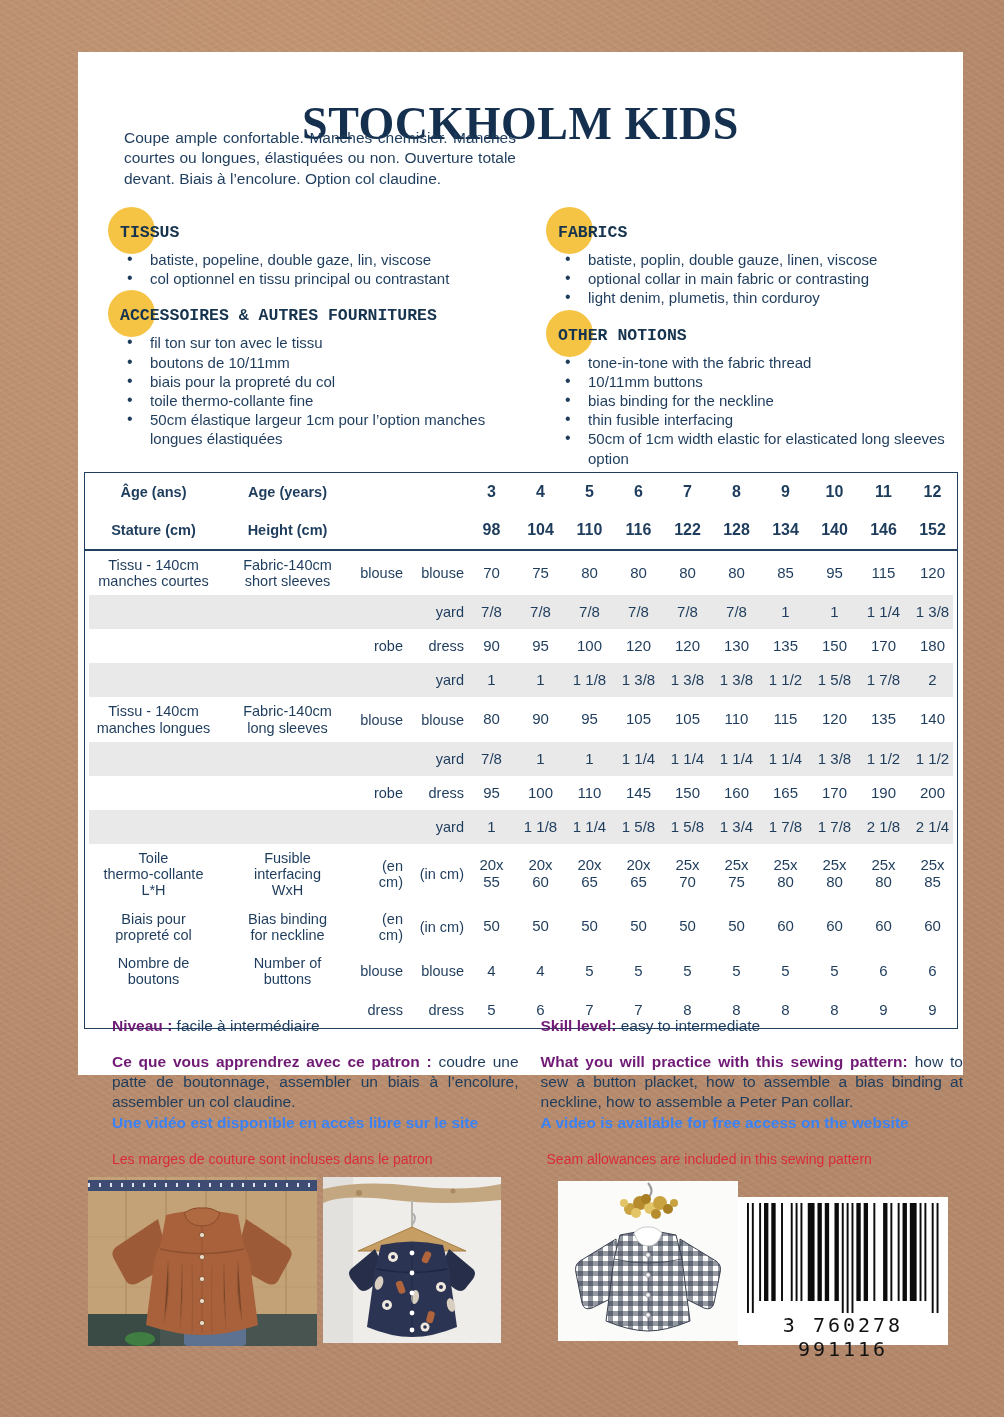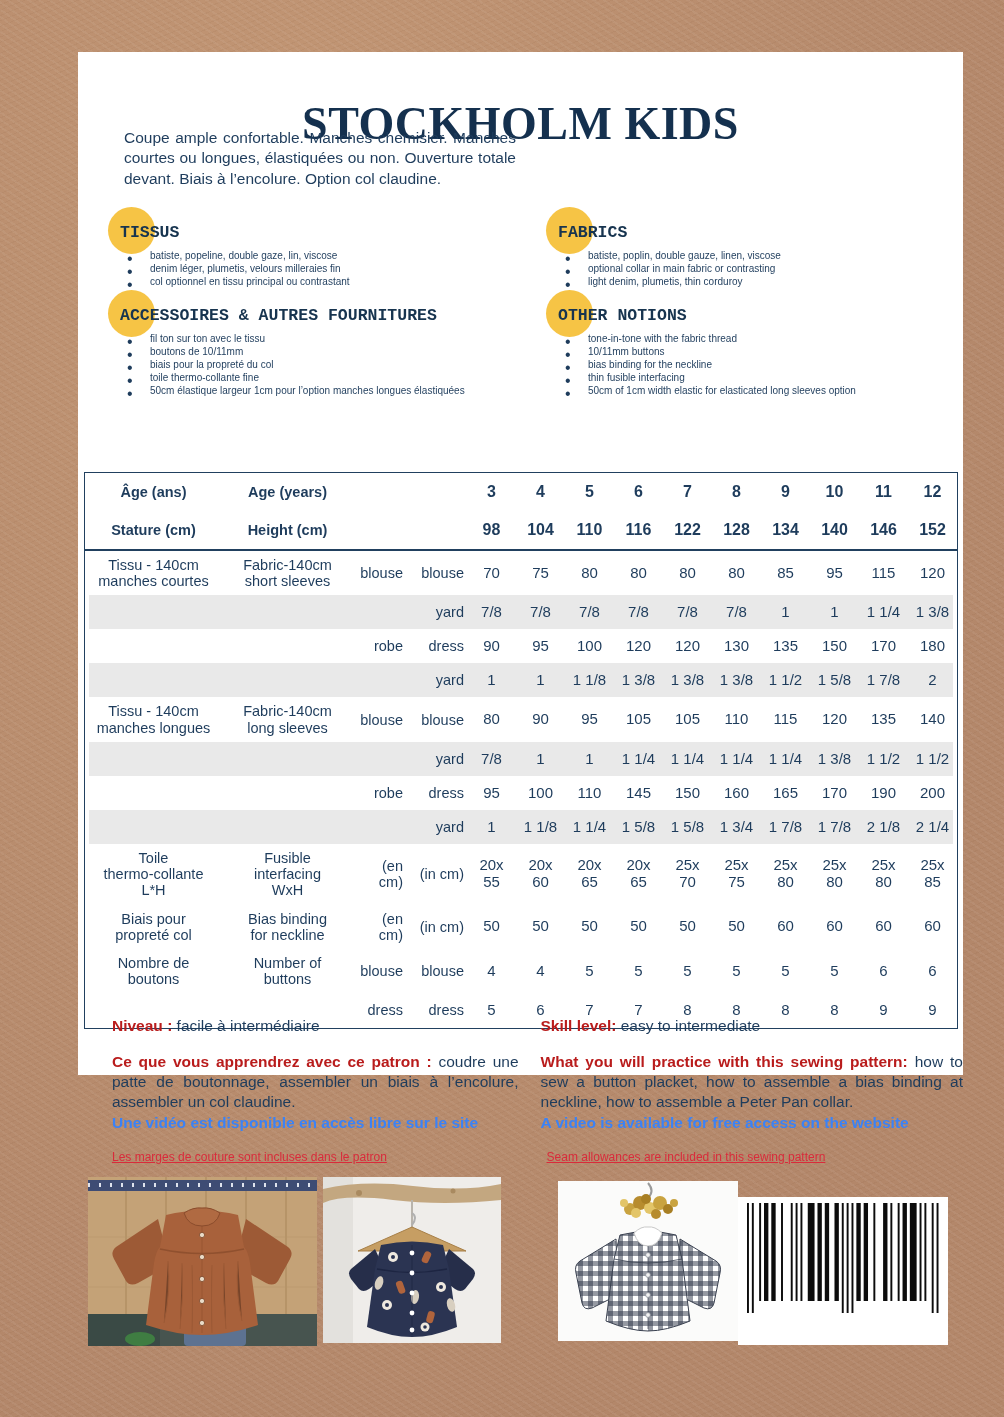--- a/index.html
+++ b/index.html
@@ -20,45 +20,45 @@
   .intro.en{margin-left:44px;width:382px;}
   .sections-row{top:168px;}
   .seccol{margin-left:30px;width:412px;}
   .seccol.right{margin-left:26px;width:402px;}
   section{position:relative;}
   section + section{margin-top:15px;}
   .sec-head{position:relative;height:26px;margin-bottom:2px;font-family:Liberation Mono, monospace;}
   .dot{position:absolute;left:-12px;top:-13px;width:47px;height:47px;border-radius:50%;background:#f6c445;}
   .sec-head h3{position:relative;margin:0;font-size:16.5px;font-weight:700;color:#17344f;line-height:26px;}
   ul.bullets{list-style:none;margin:4px 0 0 0;padding:0;}
-  ul.bullets li{position:relative;padding-left:30px;font-size:10px;line-height:1.28;}
+  ul.bullets li{position:relative;padding-left:30px;font-size:15px;line-height:1.28;}
   ul.bullets li::before{content:"\2022";position:absolute;left:7px;top:-1px;font-size:16px;color:#1e3c5c;}
   
   .size-table{position:absolute;top:420px;left:6px;width:872px;border:1.5px solid #21405f;background:#fff;}
   .trow{display:grid;grid-template-columns:145px 115px 62px 60px repeat(10,49px);
     align-items:center;padding:6px 0;min-height:22px;}
   .trow.header{font-weight:700;font-size:16px;padding:8px 0;}
   .trow.thick{border-bottom:2.5px solid #21405f;}
   .trow.shaded{background:linear-gradient(#e9e9e9,#e9e9e9) no-repeat;background-size:calc(100% - 8px) 100%;background-position:4px 0;}
   .tc{white-space:pre-line;line-height:1.12;font-size:14.5px;}
   .c-fr{text-align:center;padding-right:8px;}
   .c-en{text-align:center;}
   .c-sf{text-align:right;padding-right:4px;}
   .c-se{text-align:right;padding-right:3px;}
   .c-v{text-align:center;font-size:15px;}
   .trow.header .c-v{font-size:16px;}
   
   .footer-row{top:964px;}
   .fcol{margin-left:22px;width:408px;font-size:15.5px;line-height:1.3;}
   .fcol.right{width:424px;}
   .skill{margin:0 0 16px 0;}
-  .fcol b{color:#b91c1c;}
+  .fcol b{color:#701a75;}
   .practice{margin:0;text-align:justify;}
   .video{font-weight:700;color:#3b82f6;}
-  .seam{margin-top:17px;font-size:12px;color:#d92b3b;text-decoration:underline;}
+  .seam{margin-top:17px;font-size:14px;color:#d92b3b;}
   .fcol.right .seam{margin-left:6px;}
   
   .photos-row{position:absolute;top:1125px;left:0;right:0;height:172px;}
   .photo{position:absolute;}
   .photo svg{display:block;}
   .barcode{position:absolute;left:660px;top:20px;width:210px;height:148px;background:#fff;padding:0;}
   .barcode svg{display:block;margin:6px auto 0 auto;}
   .bc-num{margin-top:-2px;text-align:center;font-family:"DejaVu Sans Mono", monospace;
     font-size:20px;letter-spacing:3px;color:#111;}
 </style>
@@ -76,21 +76,20 @@
 
     <div class="cols sections-row">
       <div class="seccol">
         <section>
           <div class="sec-head">
             <span class="dot"></span>
             <h3>TISSUS</h3>
           </div>
           <ul class="bullets">
               <li>batiste, popeline, double gaze, lin, viscose</li>
-              <li>denim léger, plumetis, velours milleraies fin</li>
               <li>col optionnel en tissu principal ou contrastant</li>
             </ul>
         </section>
         <section>
           <div class="sec-head">
             <span class="dot"></span>
             <h3>ACCESSOIRES &amp; AUTRES FOURNITURES</h3>
           </div>
           <ul class="bullets">
               <li>fil ton sur ton avec le tissu</li>
@@ -530,17 +529,18 @@
             <rect x="137.10" y="0" width="4.36" height="98" fill="#0c0c0c"></rect>
             <rect x="144.39" y="0" width="1.93" height="98" fill="#0c0c0c"></rect>
             <rect x="151.68" y="0" width="1.93" height="98" fill="#0c0c0c"></rect>
             <rect x="156.54" y="0" width="4.36" height="98" fill="#0c0c0c"></rect>
             <rect x="163.84" y="0" width="6.79" height="98" fill="#0c0c0c"></rect>
             <rect x="173.56" y="0" width="1.93" height="98" fill="#0c0c0c"></rect>
             <rect x="178.42" y="0" width="1.93" height="98" fill="#0c0c0c"></rect>
             <rect x="185.71" y="0" width="1.93" height="110" fill="#0c0c0c"></rect>
             <rect x="190.57" y="0" width="1.93" height="110" fill="#0c0c0c"></rect>
           </svg>
+        <div class="bc-num">3 760278 991116</div>
       </div>
 
     </div>
   </div>
 </div>
 
 </body></html>

